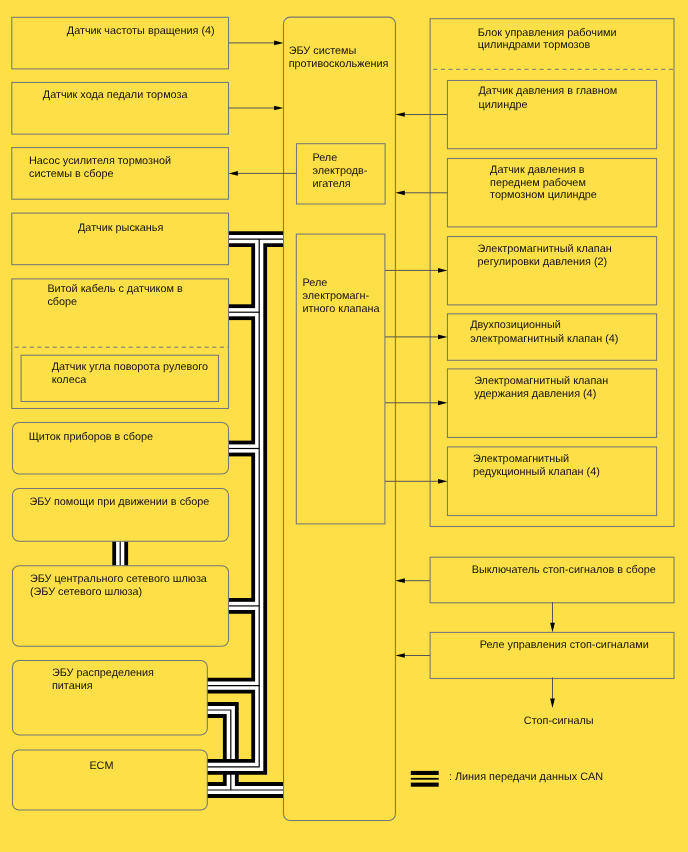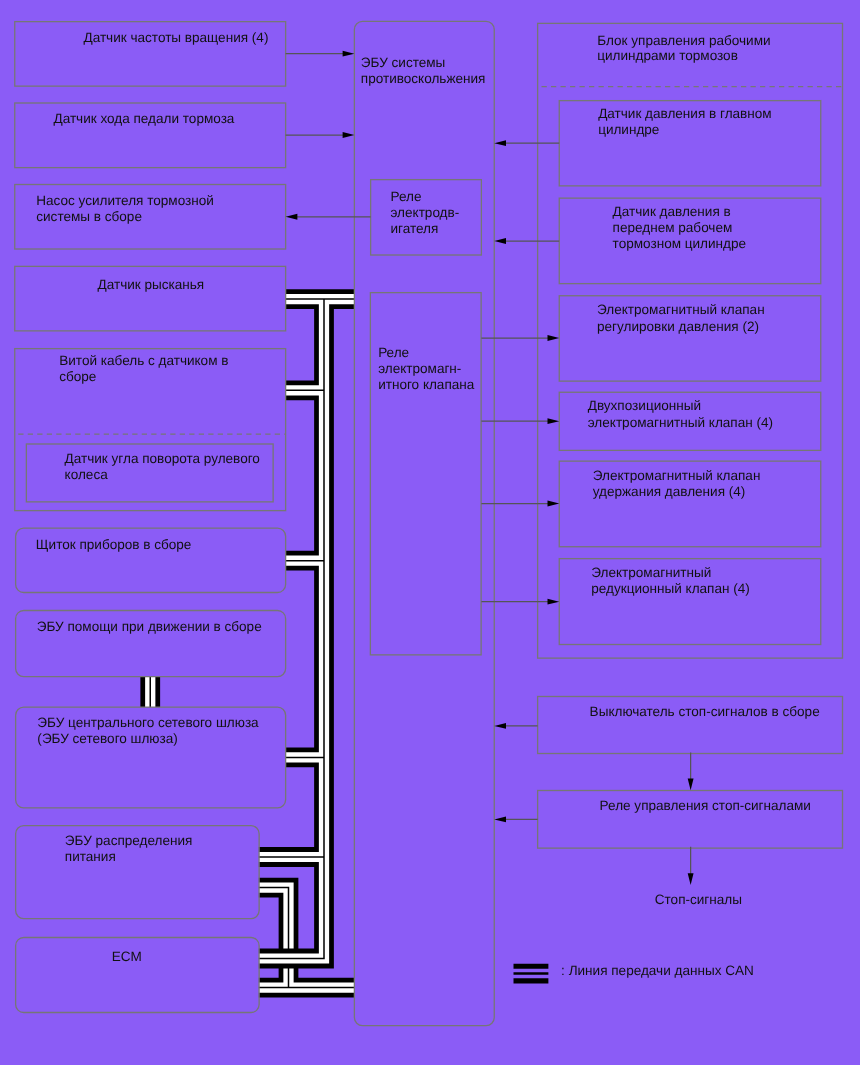--- a/index.html
+++ b/index.html
@@ -1,19 +1,19 @@
 <!DOCTYPE html>
 <html><head>
 <meta charset="utf-8">
 <title>Brake control system diagram</title>
 <style>
   html,body{margin:0;padding:0;background:#ffffff;}
   body{width:688px;height:852px;overflow:hidden;
        font-family:"Liberation Sans",sans-serif;}
-  #stage{position:relative;width:688px;height:852px;background:#8b5cf6;}
+  #stage{position:relative;width:688px;height:852px;background:#fde047;}
   svg#root{position:absolute;left:0;top:0;display:block;}
   text{font-family:"Liberation Sans",sans-serif;font-size:10.85px;fill:#111111;
        white-space:pre;text-rendering:geometricPrecision;
        -webkit-font-smoothing:antialiased;}
   .bx{fill:none;stroke:#767676;stroke-width:1.05;}
   
   .dash{stroke:#767676;stroke-width:1;stroke-dasharray:4.2 3.4;stroke-dashoffset:-3.1;fill:none;}
   .arw{stroke:#555;stroke-width:1;fill:none;}
   .arwh{fill:#000;stroke:none;}
   .can-o{stroke:#000;fill:none;}

